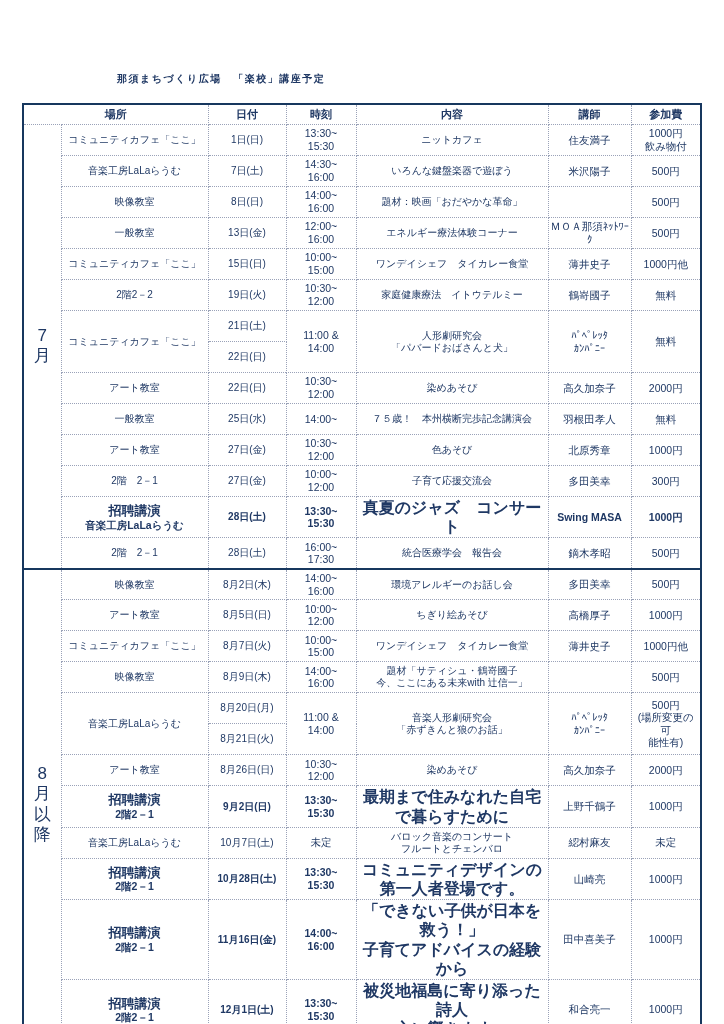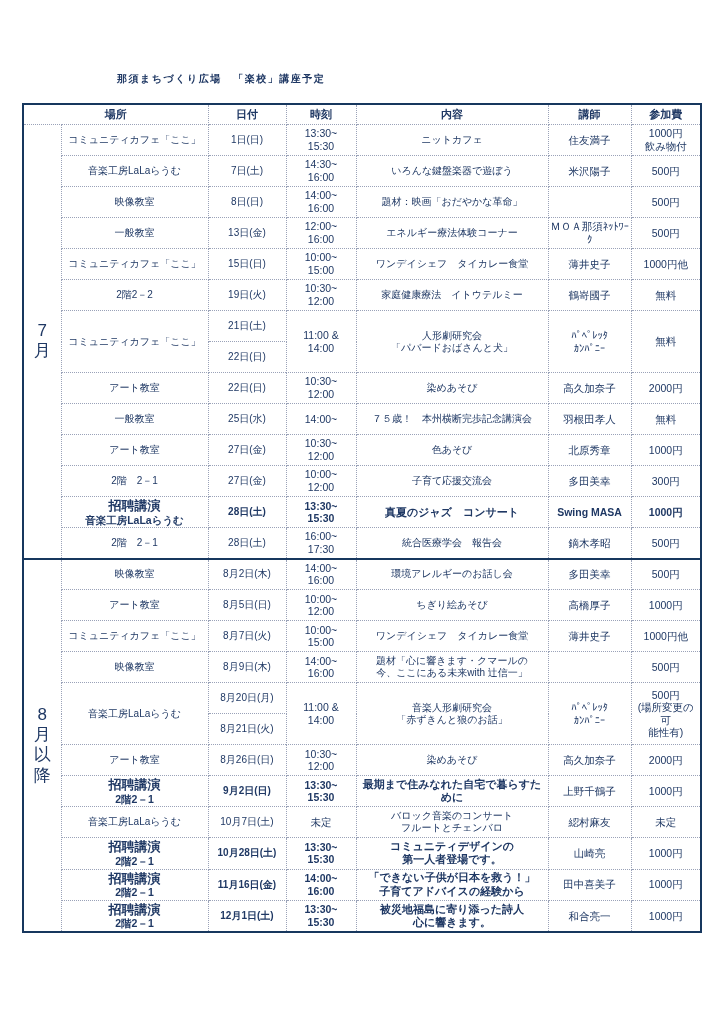--- a/index.html
+++ b/index.html
@@ -39,21 +39,21 @@
   td.time{font-size:10.5px;margin-top:36px;}
   td.content{font-size:10px;border-left:1px solid #6a76a0;}
   td.lecturer{font-size:10.5px;}
   td.fee{font-size:10.5px;}
   tr.section-first td{border-top:2px solid var(--line);}
   
   tr.emph-main td.place, tr.emph-main td.date, tr.emph-main td.time, tr.emph-main td.content,
   tr.emph-full td{font-weight:bold;}
   tr.emph-main td.place div:first-child, tr.emph-full td.place div:first-child{font-size:13px;}
   tr.emph-main td.place div, tr.emph-full td.place div{font-size:10.5px;font-weight:bold;}
-  tr.emph-main td.content, tr.emph-full td.content{font-size:11px;font-family:Liberation Serif, serif;}
+  tr.emph-main td.content, tr.emph-full td.content{font-size:16px;font-family:Liberation Serif, serif;}
 </style>
 </head>
 <body>
 
 <div class="page-title">那須まちづくり広場　「楽校」講座予定</div>
 
 <div class="tablewrap">
   <table class="sched">
     <colgroup>
       <col style="width:38px">
@@ -432,21 +432,21 @@
             <div>映像教室</div>
           </td>
           <td class="date">
             <div>8月9日(木)</div>
           </td>
           <td class="time">
             <div>14:00~</div>
             <div>16:00</div>
           </td>
           <td class="content">
-            <div>題材「心に響きます・クマールの</div>
+            <div>題材「サティシュ・鶴嵜國子</div>
             <div>今、ここにある未来with 辻信一」</div>
           </td>
           <td class="lecturer"></td>
           <td class="fee">
             <div>500円</div>
           </td>
         </tr>
         <tr>
           <td class="place" rowspan="2">
             <div>音楽工房LaLaらうむ</div>

